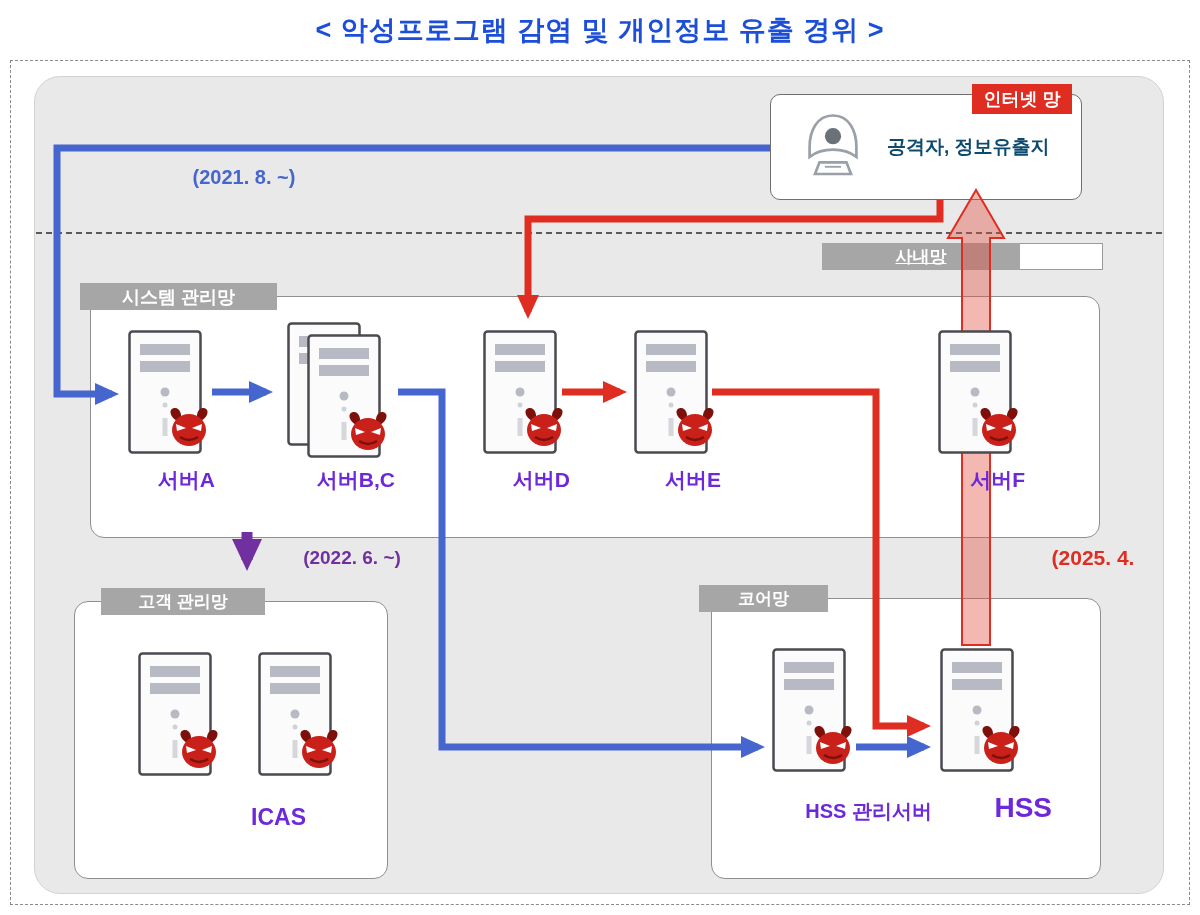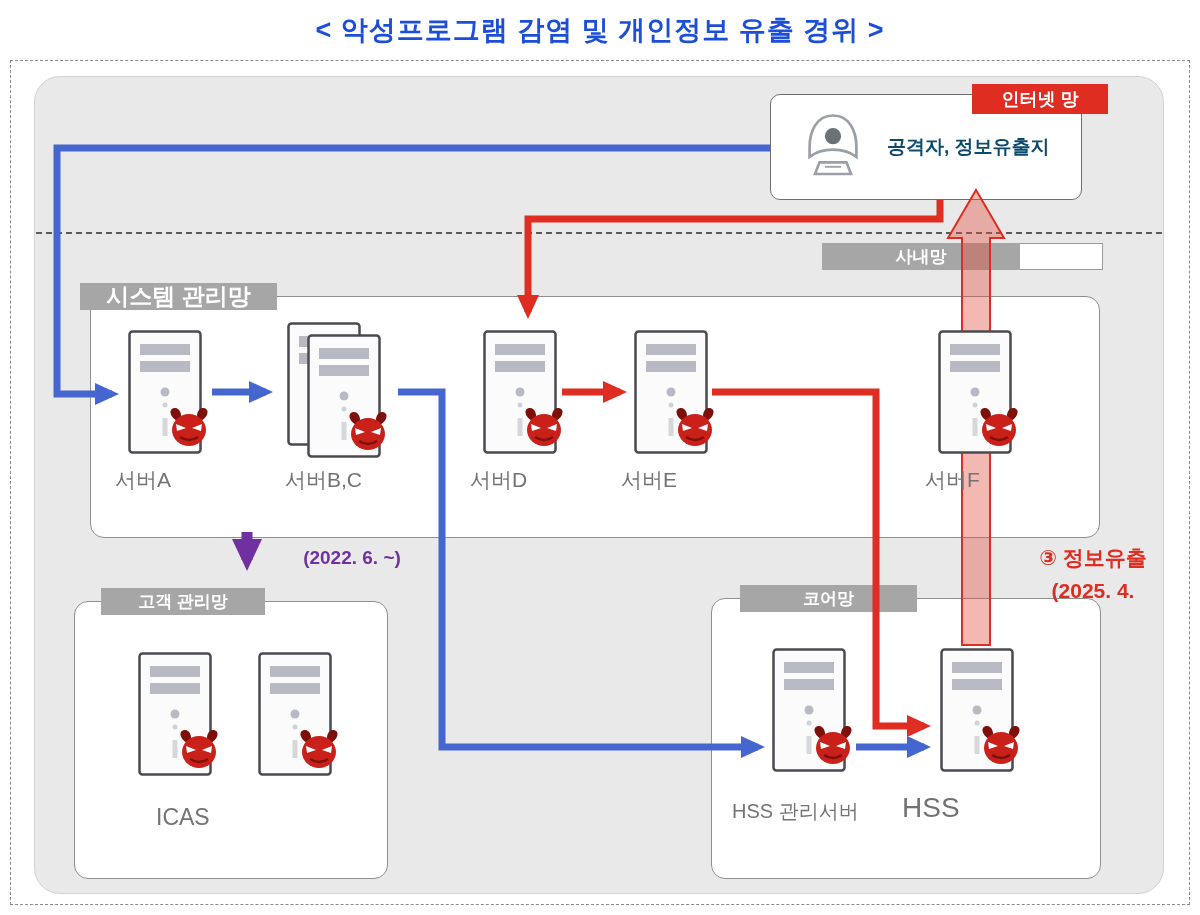--- a/index.html
+++ b/index.html
@@ -11,45 +11,45 @@
   #title{top:12px;left:0;width:1200px;text-align:center;font-size:27px;font-weight:800;color:#1d4ed8;letter-spacing:1px;z-index:5;}
   #outer{left:10px;top:60px;width:1178px;height:843px;border:1.5px dashed #8a8a8a;z-index:0;}
   #panel{left:34px;top:76px;width:1128px;height:816px;background:var(--panel-gray,#e9e9e9);border:1px solid #d2d2d2;border-radius:26px;z-index:1;}
   .zone-box{position:absolute;background:#fff;border:1.4px solid #8f8f8f;border-radius:14px;z-index:1;box-sizing:border-box;}
   #system-box{left:90px;top:296px;width:1010px;height:242px;}
   #customer-box{left:74px;top:601px;width:314px;height:278px;}
   #core-box{left:711px;top:598px;width:390px;height:281px;}
   #attacker-box{left:770px;top:94px;width:312px;height:106px;background:#fff;border:1.6px solid #6f6f6f;border-radius:10px;z-index:2;display:flex;align-items:center;gap:18px;padding-left:26px;box-sizing:border-box;}
   #attacker-label{font-size:19px;font-weight:700;color:#0c4a6e;}
   .badge{position:absolute;display:flex;align-items:center;justify-content:center;font-weight:700;color:#fff;z-index:2;}
-  #internet-badge{left:972px;top:84px;width:136px;height:30px;background:var(--badge-red,#e02d22);font-size:18px;z-index:3;}
+  #internet-badge{left:972px;top:84px;width:100px;height:30px;background:var(--badge-red,#e02d22);font-size:18px;z-index:3;}
   #intranet-outline{left:822px;top:243px;width:281px;height:27px;background:#fff;border:1px solid #9a9a9a;z-index:2;box-sizing:border-box;}
-  #intranet-badge{left:822px;top:243px;width:198px;height:27px;background:var(--badge-gray,#a6a6a6);font-size:17px;}
-  #system-badge{left:80px;top:283px;width:197px;height:27px;background:var(--badge-gray,#a6a6a6);font-size:23px;}
+  #intranet-badge{left:822px;top:243px;width:198px;height:27px;background:var(--badge-gray,#a6a6a6);font-size:17px;text-decoration:underline;}
+  #system-badge{left:80px;top:283px;width:197px;height:27px;background:var(--badge-gray,#a6a6a6);font-size:18px;}
   #customer-badge{left:78px;top:588px;width:164px;height:27px;background:var(--badge-gray,#a6a6a6);font-size:17px;margin-left:23px;}
-  #core-badge{left:740px;top:585px;width:177px;height:27px;background:var(--badge-gray,#a6a6a6);font-size:17px;}
+  #core-badge{left:699px;top:585px;width:129px;height:27px;background:var(--badge-gray,#a6a6a6);font-size:17px;}
   #dashed-sep{left:36px;top:232px;width:1126px;height:0;border-top:2px dashed #5a5a5a;z-index:2;}
   .step{position:absolute;z-index:4;text-align:center;font-weight:800;}
   #step1{left:118px;top:160px;width:252px;color:var(--arrow-blue,#4666cf);}
   #step1 .l1{font-size:22px;}
   #step1 .l2{font-size:20px;margin-top:6px;}
   #step2{left:262px;top:541px;width:180px;color:var(--arrow-purple,#7030a0);}
   #step2 .l1{font-size:21px;}
   #step2 .l2{font-size:19px;margin-top:6px;}
   #step3{left:1018px;top:542px;width:150px;color:var(--arrow-red,#e02d22);font-size:21px;line-height:1.55;}
   #arrows{left:0;top:0;width:1200px;height:915px;z-index:3;pointer-events:none;}
   .blue-line{stroke:var(--arrow-blue,#4666cf);stroke-width:7;fill:none;}
   .red-line{stroke:var(--arrow-red,#e02d22);stroke-width:7;fill:none;}
   .purple-line{stroke:var(--arrow-purple,#7030a0);stroke-width:11;fill:none;}
   .blue-fill{fill:var(--arrow-blue,#4666cf);}
   .red-fill{fill:var(--arrow-red,#e02d22);}
   .purple-fill{fill:var(--arrow-purple,#7030a0);}
   .exfil{fill:rgba(228,77,66,0.40);stroke:var(--arrow-red,#e02d22);stroke-width:2;}
   .server{position:absolute;z-index:4;}
-  .srv-label{position:absolute;z-index:4;text-align:left;font-weight:400;color:#737373;font-size:21px;}
+  .srv-label{position:absolute;z-index:4;text-align:right;font-weight:700;color:#6d28d9;font-size:21px;}
 </style>
 </head>
 <body>
 
 <svg width="0" height="0" style="position:absolute" aria-hidden="true">
   <defs>
     <symbol id="sym-server" viewBox="0 0 74 124">
       <rect x="1.5" y="1.5" width="71" height="121" rx="3" fill="#fbfbfc" stroke="#4a4a50" stroke-width="2.5"></rect>
       <rect x="12" y="14" width="50" height="11" fill="#b7bac2"></rect>
       <rect x="12" y="31" width="50" height="11" fill="#b7bac2"></rect>
@@ -92,26 +92,26 @@
 
 <div id="dashed-sep" class="abs"></div>
 
 <div id="intranet-outline" class="abs"></div>
 <div id="intranet-badge" class="badge">사내망</div>
 <div id="system-badge" class="badge">시스템 관리망</div>
 <div id="customer-badge" class="badge">고객 관리망</div>
 <div id="core-badge" class="badge">코어망</div>
 
 <div id="step1" class="step">
+  <div class="l2">(2021. 8. ~)</div>
 </div>
 <div id="step2" class="step">
   <div class="l2">(2022. 6. ~)</div>
 </div>
 <div id="step3" class="step">
-  <div>③ 정보유출</div>
   <div>(2025. 4.</div>
 </div>
 
 <svg id="arrows" class="abs" viewBox="0 0 1200 915">
   <defs>
     <marker id="mh-blue" markerUnits="userSpaceOnUse" markerWidth="24" markerHeight="22" refX="17" refY="11" orient="auto">
       <path d="M0,0 L24,11 L0,22 Z" class="blue-fill"></path>
     </marker>
     <marker id="mh-red" markerUnits="userSpaceOnUse" markerWidth="24" markerHeight="22" refX="17" refY="11" orient="auto">
       <path d="M0,0 L24,11 L0,22 Z" class="red-fill"></path>

